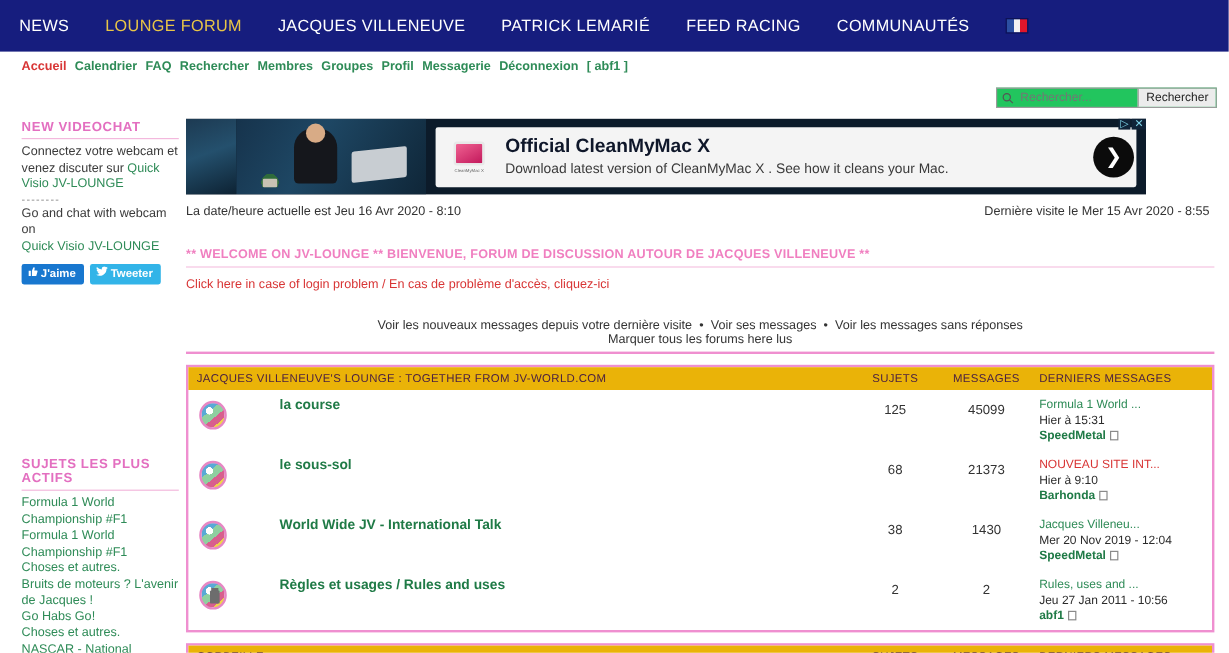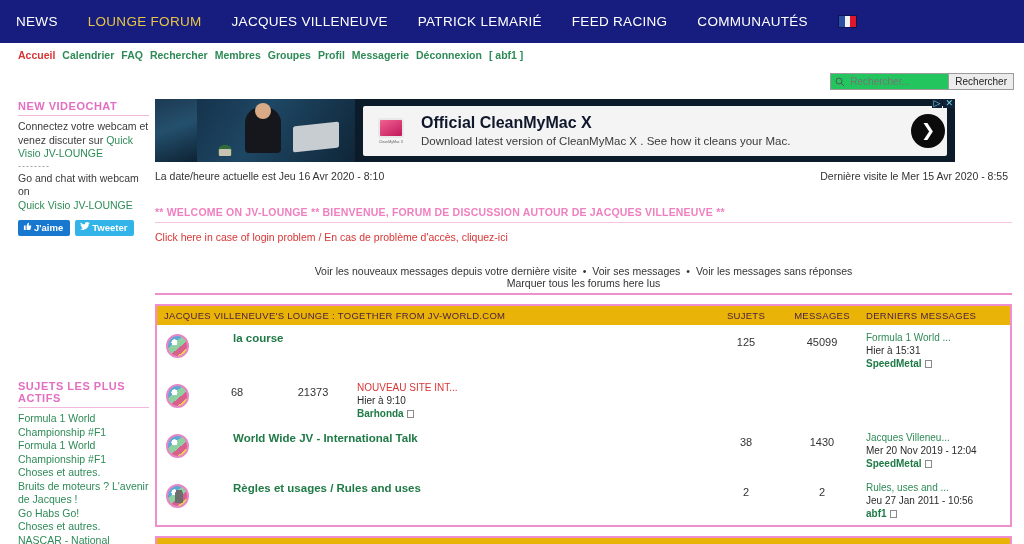--- a/index.html
+++ b/index.html
@@ -369,20 +369,21 @@
             <div class="fr-last">
               <div class="lmt">Formula 1 World ...</div>
               <div class="lmd">Hier à 15:31</div>
               <div><span class="lma">SpeedMetal</span><span class="jump"></span></div>
             </div>
           </div>
           <div class="forum-row">
             <div class="fr-icon">
               <div class="ficon"></div>
             </div>
+            <div class="fr-title"><a href="#">le sous-sol</a></div>
             <div class="fr-subj">68</div>
             <div class="fr-msg">21373</div>
             <div class="fr-last">
               <div class="lmt red">NOUVEAU SITE INT...</div>
               <div class="lmd">Hier à 9:10</div>
               <div><span class="lma">Barhonda</span><span class="jump"></span></div>
             </div>
           </div>
           <div class="forum-row">
             <div class="fr-icon">

